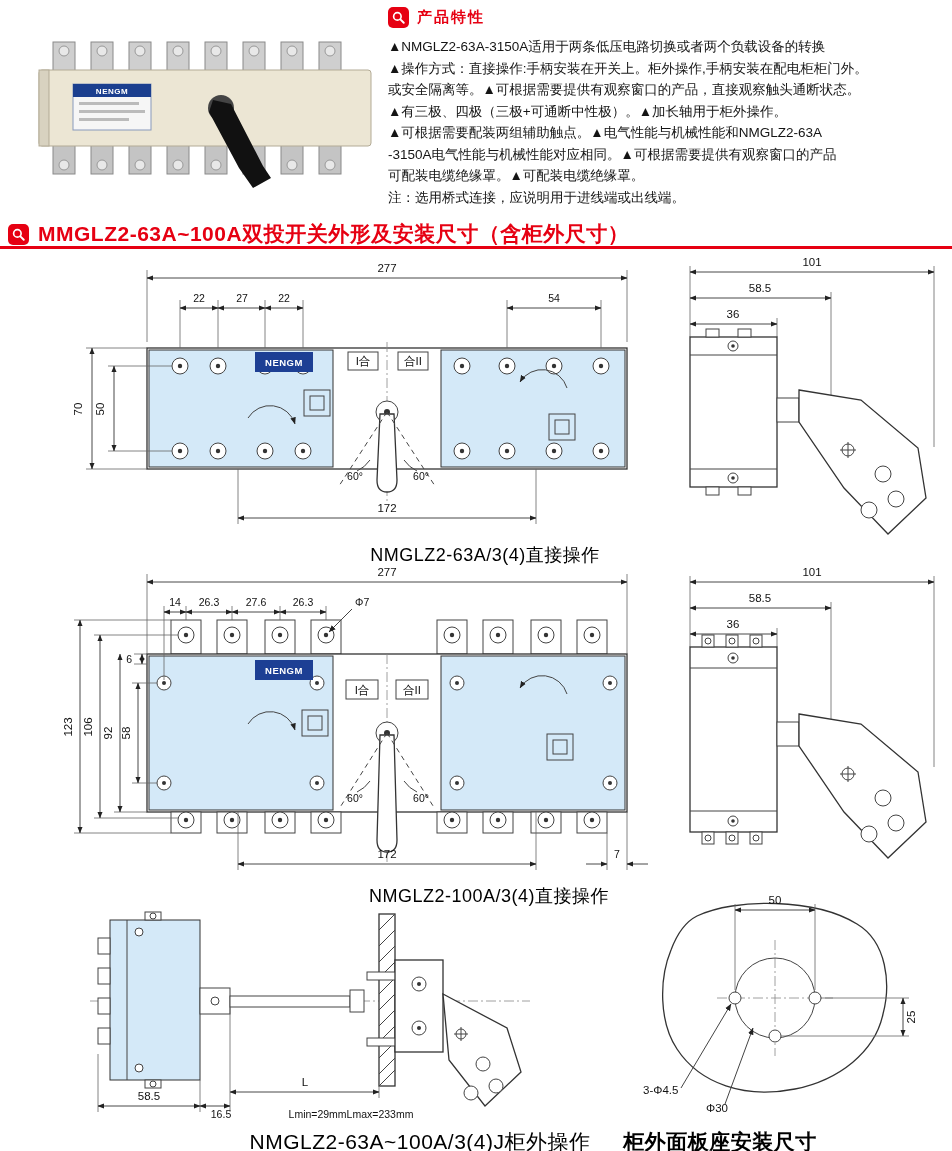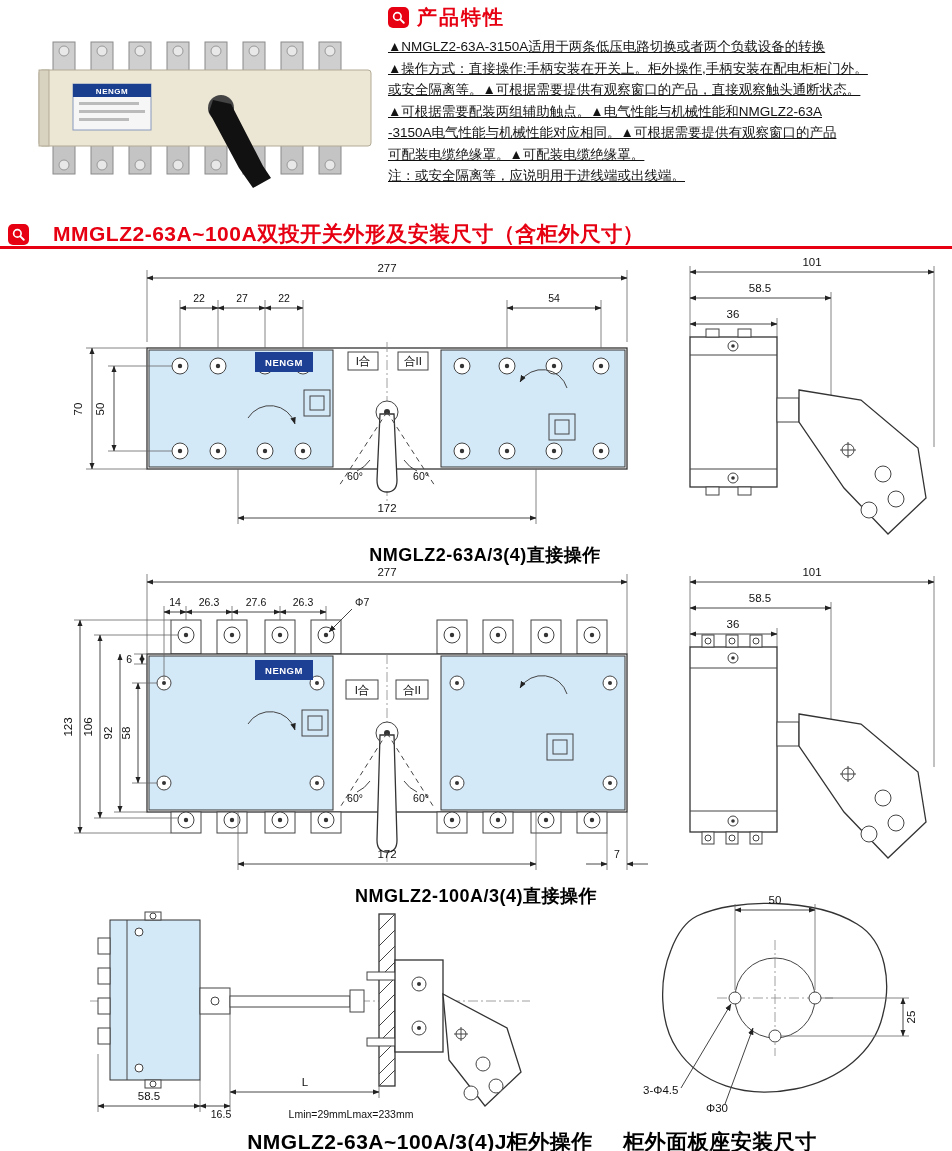--- a/index.html
+++ b/index.html
@@ -2,27 +2,27 @@
 <html lang="zh"><head>
 <meta charset="utf-8">
 <style>
   * { margin:0; padding:0; box-sizing:border-box; }
   html,body { background:#fff; }
   body { width:952px; height:1151px; position:relative; font-family:"Liberation Sans","DejaVu Sans",sans-serif; color:#111; }
   .page { position:absolute; left:0; top:0; width:952px; height:1151px; background:#fff; overflow:hidden; }
   .abs { position:absolute; }
   .badge { width:21px; height:21px; background:#e60012; border-radius:5px; display:inline-flex; align-items:center; justify-content:center; flex:0 0 auto; }
   .feat-head { display:flex; align-items:center; gap:8px; height:26px; }
-  .feat-title { font-size:20px; font-weight:bold; color:#e60012; letter-spacing:2px; }
-  .feat-lines { margin-top:6px;text-decoration:underline; }
+  .feat-title { font-size:15px; font-weight:bold; color:#e60012; letter-spacing:2px; }
+  .feat-lines { margin-top:6px; }
   .fline { font-size:13.5px; line-height:21.5px; white-space:nowrap; color:#141414; }
-  .banner { display:flex; align-items:center; gap:24px; }
+  .banner { display:flex; align-items:center; gap:9px; }
   .banner-title { font-size:21px; font-weight:bold; color:#e60012; letter-spacing:0.5px; }
   .redline { background:#e60012; height:2.5px; width:952px; }
-  .cap { text-align:center; font-size:18px; color:#000; letter-spacing:0.5px;font-weight:bold; }
+  .cap { text-align:center; font-size:18px; color:#000; letter-spacing:0.5px; }
   .cap.small { font-size:21px; }
   .cap.bold { font-weight:bold; }
   svg text { font-size:11.5px; fill:#111; font-family:"Liberation Sans","DejaVu Sans",sans-serif; }
   svg text.small { font-size:10.5px; }
   svg text.brandtxt { font-size:9.5px; fill:#fff; font-weight:bold; letter-spacing:0.5px; }
   .out  { fill:#fff; stroke:#333; stroke-width:1.3; }
   .blue { fill:#d4e9f8; stroke:#333; stroke-width:1; }
   .thin { fill:#fff; stroke:#444; stroke-width:1; }
   .nf   { fill:none; stroke:#444; stroke-width:1; }
   .ext  { stroke:#666; stroke-width:0.8; }
@@ -99,24 +99,25 @@
             <circle cx="8.5" cy="8.5" r="5" fill="none" stroke="#fff" stroke-width="2.2"></circle>
             <line x1="12.5" y1="12.5" x2="17" y2="17" stroke="#fff" stroke-width="2.6" stroke-linecap="round"></line>
           </svg>
       </span>
       <span class="feat-title">产品特性</span>
     </div>
     <div class="feat-lines">
       <div class="fline">▲NMGLZ2-63A-3150A适用于两条低压电路切换或者两个负载设备的转换</div>
       <div class="fline">▲操作方式：直接操作:手柄安装在开关上。柜外操作,手柄安装在配电柜柜门外。</div>
       <div class="fline">或安全隔离等。▲可根据需要提供有观察窗口的产品，直接观察触头通断状态。</div>
+      <div class="fline">▲有三极、四极（三极+可通断中性极）。▲加长轴用于柜外操作。</div>
       <div class="fline">▲可根据需要配装两组辅助触点。▲电气性能与机械性能和NMGLZ2-63A</div>
       <div class="fline">-3150A电气性能与机械性能对应相同。▲可根据需要提供有观察窗口的产品</div>
       <div class="fline">可配装电缆绝缘罩。▲可配装电缆绝缘罩。</div>
-      <div class="fline">注：或安全隔离等，应说明用于进线端或出线端。</div>
+      <div class="fline">注：选用桥式连接，应说明用于进线端或出线端。</div>
     </div>
   </div>
 
   <div class="abs banner" style="left:8px;top:220px">
     <span class="badge">
       <svg width="15" height="15" viewBox="0 0 20 20">
           <circle cx="8.5" cy="8.5" r="5" fill="none" stroke="#fff" stroke-width="2.2"></circle>
           <line x1="12.5" y1="12.5" x2="17" y2="17" stroke="#fff" stroke-width="2.6" stroke-linecap="round"></line>
         </svg>
     </span>
@@ -472,21 +473,21 @@
         <circle class="thin" cx="207" cy="236" r="8"></circle>
         <circle class="thin" cx="220" cy="261" r="8"></circle>
         <circle class="thin" cx="193" cy="272" r="8"></circle>
         <circle class="thin" cx="172" cy="212" r="6"></circle>
         <line class="nf" x1="164" y1="212" x2="180" y2="212"></line>
           <line class="nf" x1="172" y1="204" x2="172" y2="220"></line>
       </g>
     </svg>
   </div>
 
-  <div class="abs cap" style="left:241px;top:884px;width:470px">NMGLZ2-100A/3(4)直接操作</div>
+  <div class="abs cap" style="left:254px;top:884px;width:470px">NMGLZ2-100A/3(4)直接操作</div>
 
   <div class="abs" style="left:75px;top:906px;width:530px;height:215px">
     <svg width="530" height="215" viewBox="0 0 530 215">
       <defs>
           <marker id="ar5" viewBox="0 0 10 10" refX="9.5" refY="5" markerWidth="7" markerHeight="7" orient="auto-start-reverse">
             <path d="M0,1 L10,5 L0,9 Z" fill="#222"></path>
           </marker>
         </defs>
       <g>
         <line class="cl" x1="15" y1="95" x2="455" y2="95"></line>

